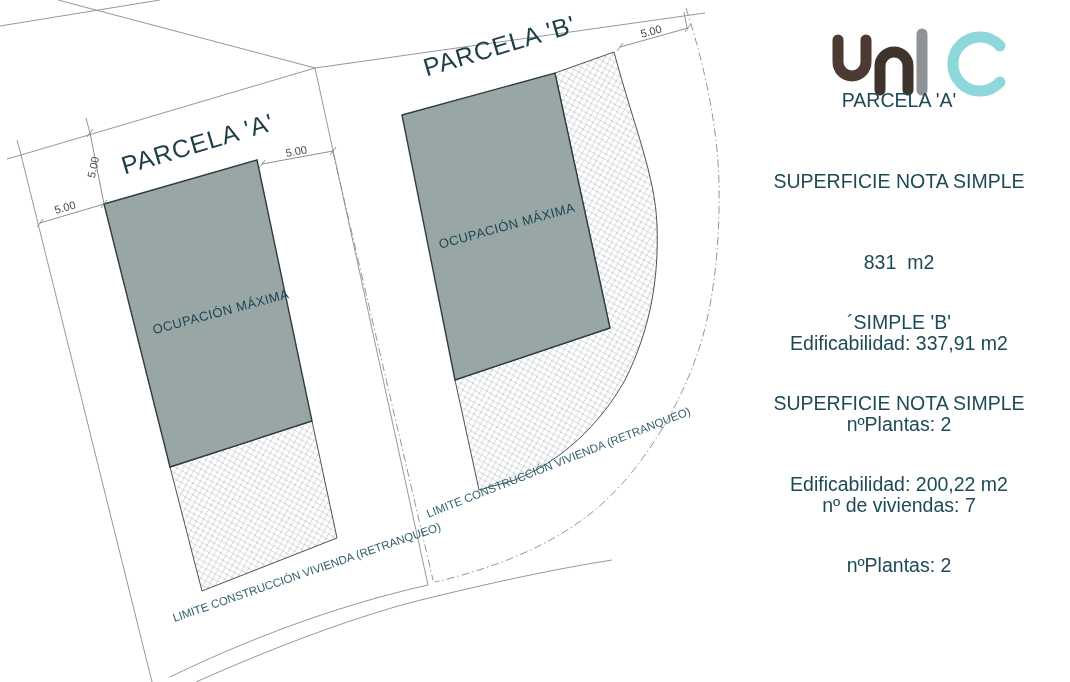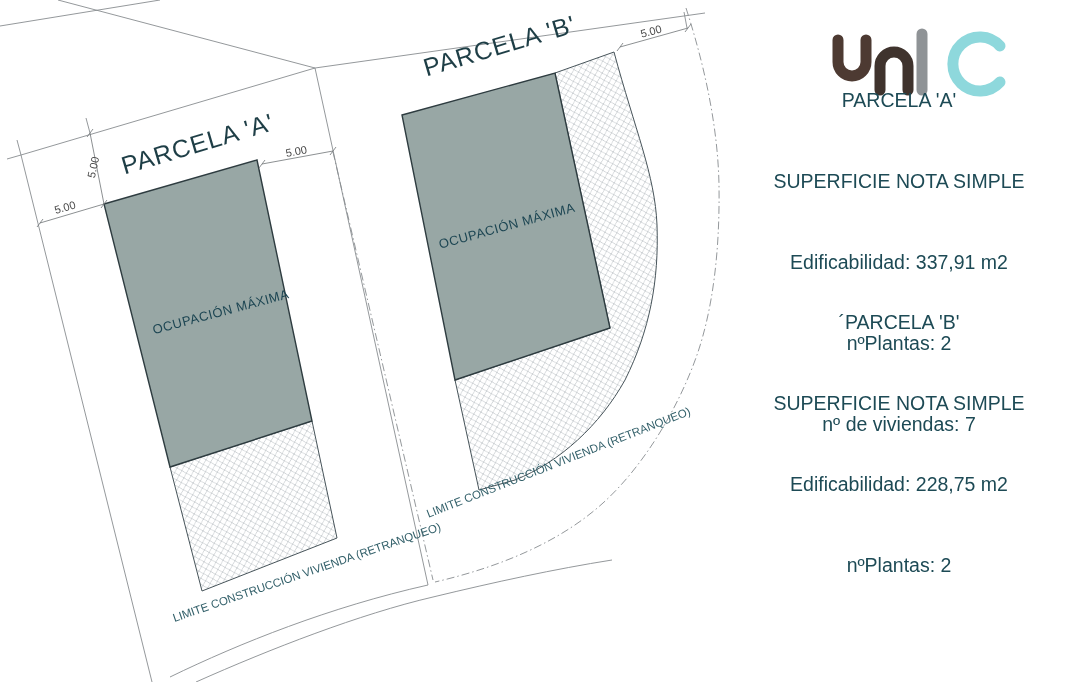--- a/index.html
+++ b/index.html
@@ -88,25 +88,26 @@
   <text x="222" y="316" transform="rotate(-15 222 316)" text-anchor="middle" font-size="13" letter-spacing="0.5" fill="#1d4653">OCUPACIÓN MÁXIMA</text>
   <text x="508" y="230" transform="rotate(-15.5 508 230)" text-anchor="middle" font-size="13" letter-spacing="0.5" fill="#1d4653">OCUPACIÓN MÁXIMA</text>
 
   <text x="308" y="576" transform="rotate(-19 308 576)" text-anchor="middle" font-size="11.5" fill="#33606a">LIMITE CONSTRUCCIÓN VIVIENDA (RETRANQUEO)</text>
   <text x="560" y="466" transform="rotate(-21.5 560 466)" text-anchor="middle" font-size="11.5" fill="#33606a">LIMITE CONSTRUCCIÓN VIVIENDA (RETRANQUEO)</text>
 </svg>
 
 <div class="info" id="info-a">
   <div>PARCELA 'A'</div>
   <div>SUPERFICIE NOTA SIMPLE</div>
+  <div>831  m2</div>
   <div>Edificabilidad: 337,91 m2</div>
   <div>nºPlantas: 2</div>
   <div>nº de viviendas: 7</div>
 </div>
 
 <div class="info" id="info-b">
-  <div>´PARCELA 'B'</div>
+  <div>´SIMPLE 'B'</div>
   <div>SUPERFICIE NOTA SIMPLE</div>
-  <div>Edificabilidad: 228,75 m2</div>
+  <div>Edificabilidad: 200,22 m2</div>
   <div>nºPlantas: 2</div>
   
   
 </div>
 
 </body></html>

